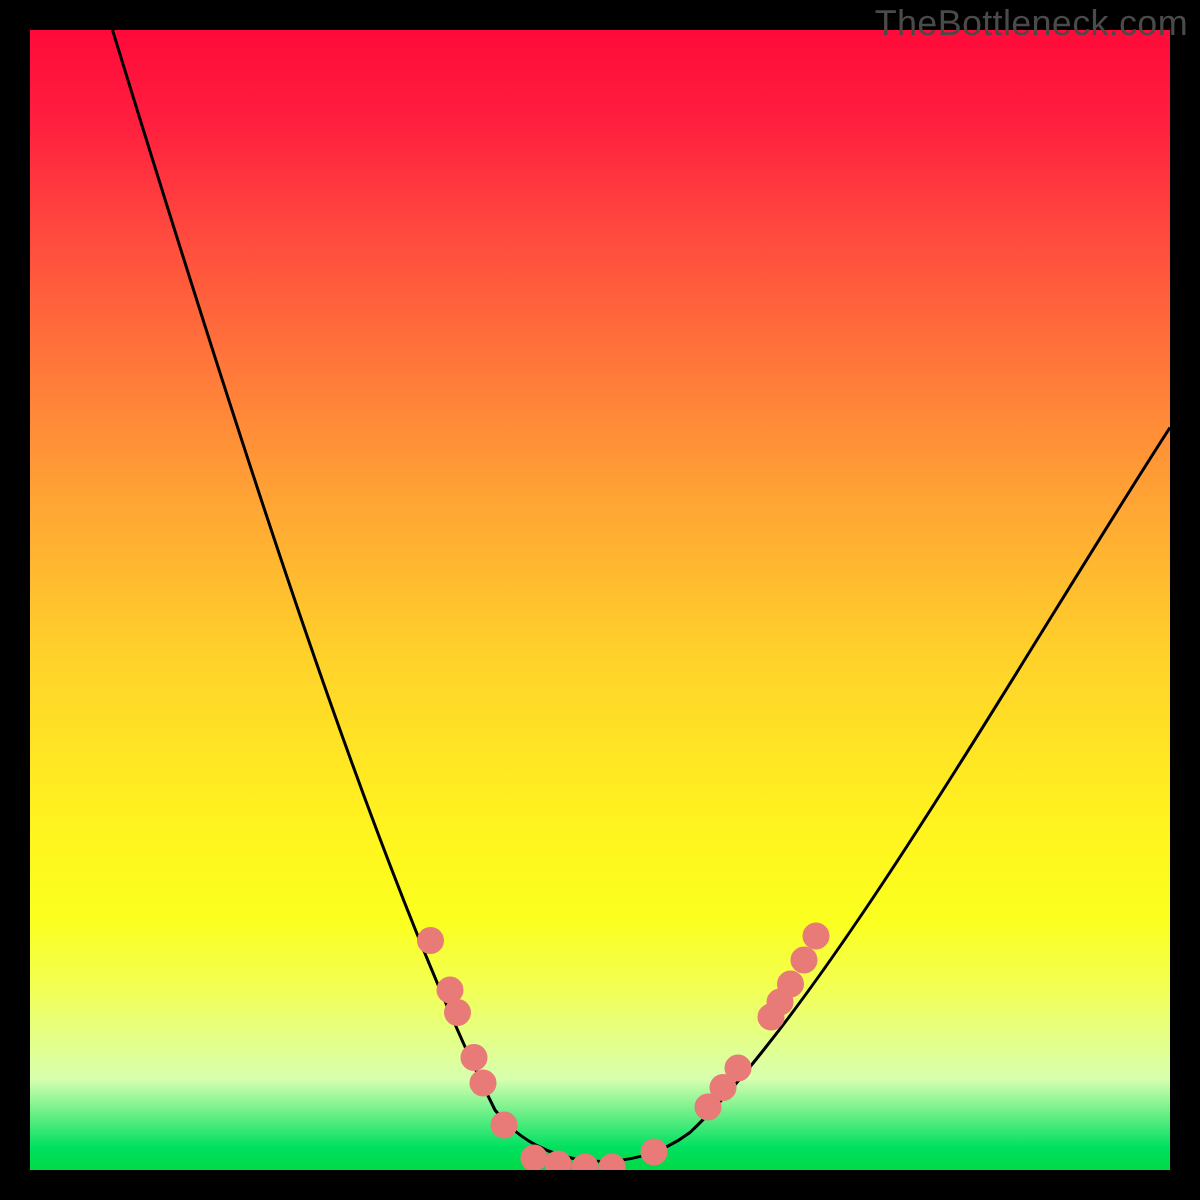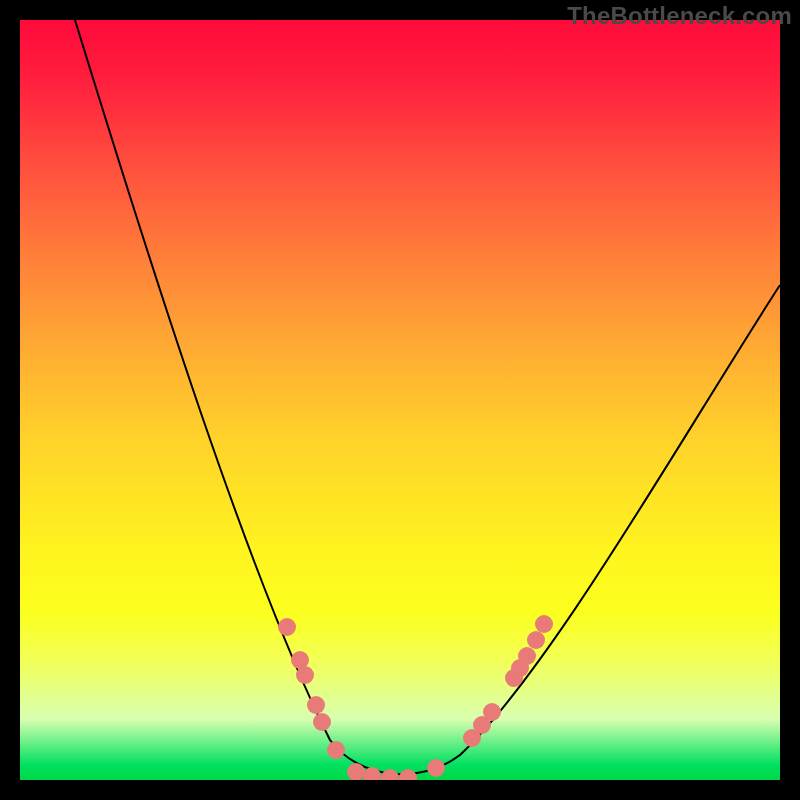--- a/index.html
+++ b/index.html
@@ -31,21 +31,21 @@
       #00e060 98%,
       #00da46 100%
     );
   }
   .watermark {
     position: absolute;
     top: 2px;
     right: 8px;
     color: #4a4a4a;
     font-size: 24px;
-    font-weight: 700;
+    font-weight: 400;
     letter-spacing: 0.2px;
   }
   svg.plot {
     position: absolute;
     left: 20px;
     top: 20px;
     width: 760px;
     height: 760px;
   }
 </style>

